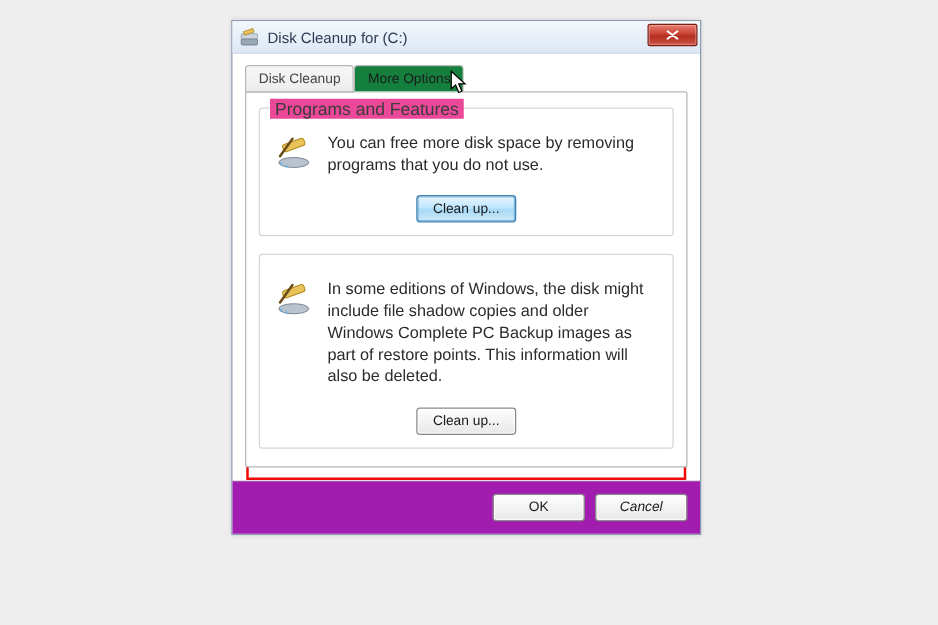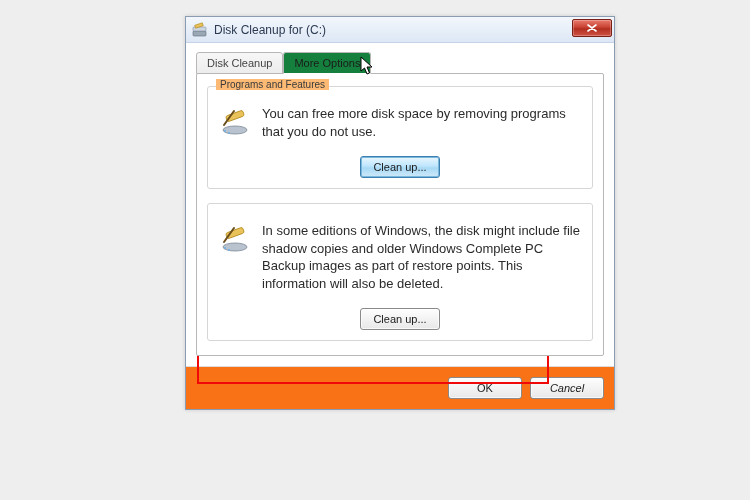--- a/index.html
+++ b/index.html
@@ -10,21 +10,21 @@
     font-size: 11px;
     color: #1a1a1a;
     width: 750px;
     height: 500px;
     overflow: hidden;
   }
   .window {
     position: absolute;
     left: 185px;
     top: 16px;
-    width: 430px;
+    width: 376px;
     background: #fff;
     border: 1px solid #8a9bb2;
     box-shadow: 0 0 4px rgba(0,0,0,0.15);
   }
   .titlebar {
     height: 26px;
     background: linear-gradient(#f3f7fc, #dde7f5);
     border-bottom: 1px solid #c6d3e6;
     display: flex;
     align-items: center;
@@ -99,23 +99,23 @@
     border: 1px solid #d6d6d6;
     border-radius: 3px;
     padding: 18px 12px 10px 12px;
     position: relative;
     margin-bottom: 14px;
   }
   .group .legend {
     position: absolute;
     top: -8px;
     left: 8px;
-    background: #fdba74;
+    background: #ec4899;
     padding: 0 4px;
-    font-size: 10px;
+    font-size: 14px;
     color: #3b3b3b;
     text-align: right;
   }
   .group .row {
     display: flex;
     gap: 10px;
   }
   .group .icon {
     width: 32px; height: 32px;
     flex-shrink: 0;
@@ -150,21 +150,21 @@
     background: linear-gradient(#eaf6fd, #bee6fd 45%, #a7d9f5 55%, #cfe9f9);
     box-shadow: 0 0 0 1px #7ab8db inset;
   }
   .highlight-box {
     position: absolute;
     border: 2px solid #f10808;
     pointer-events: none;
   }
   .footer {
     border-top: 1px solid #dcdcdc;
-    background: #f97316;
+    background: #a21caf;
     padding: 10px;
     display: flex;
     justify-content: flex-end;
     gap: 8px;
   }
 </style>
 </head>
 <body>
 
 <div class="window">

